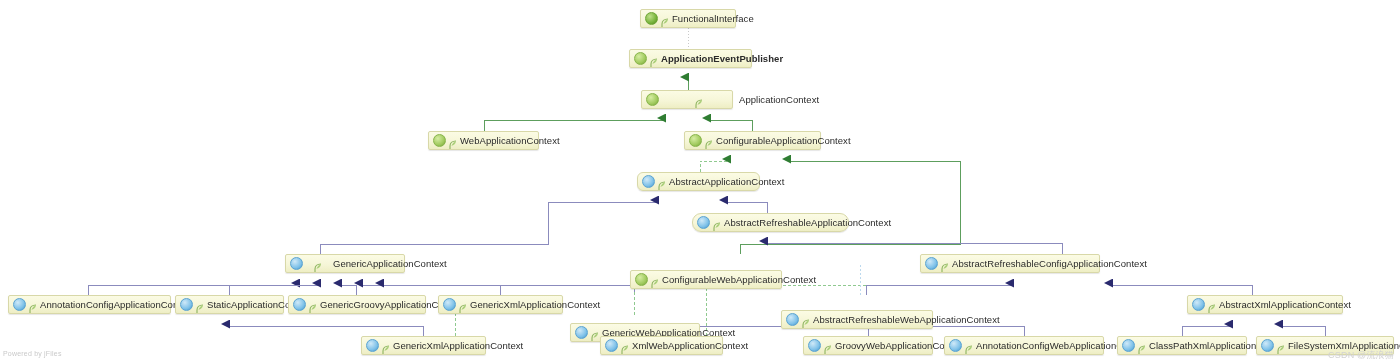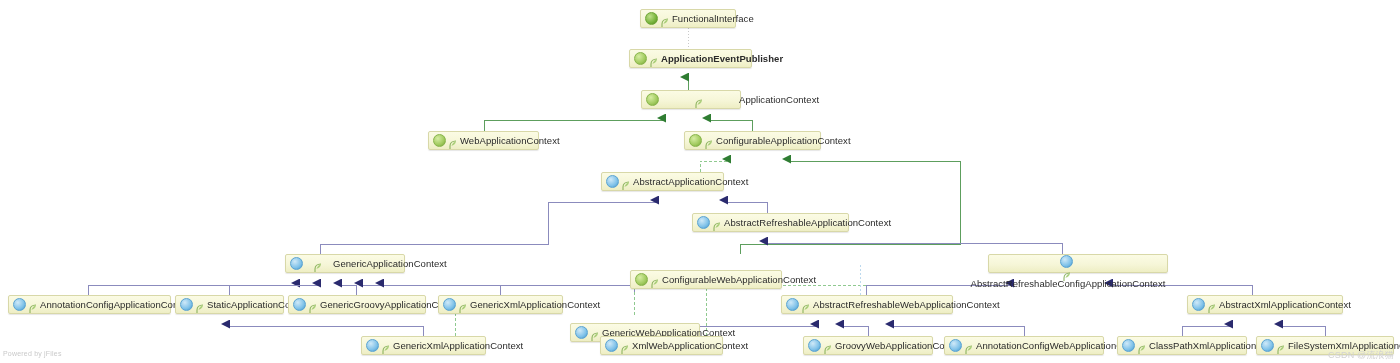--- a/index.html
+++ b/index.html
@@ -161,21 +161,21 @@
         <span class="label">FunctionalInterface</span>
       </div>
       <div class="node" style="left: 629px; top: 49px; width: 123px; font-weight: bold;">
         <span class="badge iface"></span>
         <span class="leaf"><svg width="8" height="10" viewBox="0 0 8 10" xmlns="http://www.w3.org/2000/svg">
             <path d="M7 1 C3 1 1 3.2 1 6 L1 9" stroke="#7aa84a" stroke-width="1.1" fill="none"></path>
             <path d="M7 1 C6.6 4 5 5.4 2.4 5.8 C3.4 3.4 5 1.8 7 1 Z" fill="#9ec96a"></path>
           </svg></span>
         <span class="label">ApplicationEventPublisher</span>
       </div>
-      <div class="node" style="left: 641px; top: 90px; width: 100px; gap: 33px;">
+      <div class="node" style="left: 641px; top: 90px; width: 92px; gap: 33px;">
         <span class="badge iface"></span>
         <span class="leaf"><svg width="8" height="10" viewBox="0 0 8 10" xmlns="http://www.w3.org/2000/svg">
             <path d="M7 1 C3 1 1 3.2 1 6 L1 9" stroke="#7aa84a" stroke-width="1.1" fill="none"></path>
             <path d="M7 1 C6.6 4 5 5.4 2.4 5.8 C3.4 3.4 5 1.8 7 1 Z" fill="#9ec96a"></path>
           </svg></span>
         <span class="label">ApplicationContext</span>
       </div>
       <div class="node" style="left: 428px; top: 131px; width: 111px;">
         <span class="badge iface"></span>
         <span class="leaf"><svg width="8" height="10" viewBox="0 0 8 10" xmlns="http://www.w3.org/2000/svg">
@@ -185,29 +185,29 @@
         <span class="label">WebApplicationContext</span>
       </div>
       <div class="node" style="left: 684px; top: 131px; width: 137px;">
         <span class="badge iface"></span>
         <span class="leaf"><svg width="8" height="10" viewBox="0 0 8 10" xmlns="http://www.w3.org/2000/svg">
             <path d="M7 1 C3 1 1 3.2 1 6 L1 9" stroke="#7aa84a" stroke-width="1.1" fill="none"></path>
             <path d="M7 1 C6.6 4 5 5.4 2.4 5.8 C3.4 3.4 5 1.8 7 1 Z" fill="#9ec96a"></path>
           </svg></span>
         <span class="label">ConfigurableApplicationContext</span>
       </div>
-      <div class="node" style="left: 601px; top: 172px; width: 123px;">
+      <div class="node" style="left: 637px; top: 172px; width: 123px; border-radius: 6px;">
         <span class="badge cls"></span>
         <span class="leaf"><svg width="8" height="10" viewBox="0 0 8 10" xmlns="http://www.w3.org/2000/svg">
             <path d="M7 1 C3 1 1 3.2 1 6 L1 9" stroke="#7aa84a" stroke-width="1.1" fill="none"></path>
             <path d="M7 1 C6.6 4 5 5.4 2.4 5.8 C3.4 3.4 5 1.8 7 1 Z" fill="#9ec96a"></path>
           </svg></span>
         <span class="label">AbstractApplicationContext</span>
       </div>
-      <div class="node" style="left: 692px; top: 213px; width: 157px;">
+      <div class="node" style="left: 692px; top: 213px; width: 157px; border-radius: 9px;">
         <span class="badge cls"></span>
         <span class="leaf"><svg width="8" height="10" viewBox="0 0 8 10" xmlns="http://www.w3.org/2000/svg">
             <path d="M7 1 C3 1 1 3.2 1 6 L1 9" stroke="#7aa84a" stroke-width="1.1" fill="none"></path>
             <path d="M7 1 C6.6 4 5 5.4 2.4 5.8 C3.4 3.4 5 1.8 7 1 Z" fill="#9ec96a"></path>
           </svg></span>
         <span class="label">AbstractRefreshableApplicationContext</span>
       </div>
       <div class="node" style="left: 285px; top: 254px; width: 120px; gap: 8px;">
         <span class="badge cls"></span>
         <span class="leaf"><svg width="8" height="10" viewBox="0 0 8 10" xmlns="http://www.w3.org/2000/svg">
@@ -217,21 +217,21 @@
         <span class="label">GenericApplicationContext</span>
       </div>
       <div class="node" style="left: 630px; top: 254px; width: 152px; margin-top: 16px;">
         <span class="badge iface"></span>
         <span class="leaf"><svg width="8" height="10" viewBox="0 0 8 10" xmlns="http://www.w3.org/2000/svg">
             <path d="M7 1 C3 1 1 3.2 1 6 L1 9" stroke="#7aa84a" stroke-width="1.1" fill="none"></path>
             <path d="M7 1 C6.6 4 5 5.4 2.4 5.8 C3.4 3.4 5 1.8 7 1 Z" fill="#9ec96a"></path>
           </svg></span>
         <span class="label">ConfigurableWebApplicationContext</span>
       </div>
-      <div class="node" style="left: 988px; top: 254px; width: 180px; flex-direction: column;">
+      <div class="node" style="left: 920px; top: 254px; width: 180px;">
         <span class="badge cls"></span>
         <span class="leaf"><svg width="8" height="10" viewBox="0 0 8 10" xmlns="http://www.w3.org/2000/svg">
             <path d="M7 1 C3 1 1 3.2 1 6 L1 9" stroke="#7aa84a" stroke-width="1.1" fill="none"></path>
             <path d="M7 1 C6.6 4 5 5.4 2.4 5.8 C3.4 3.4 5 1.8 7 1 Z" fill="#9ec96a"></path>
           </svg></span>
         <span class="label">AbstractRefreshableConfigApplicationContext</span>
       </div>
       <div class="node" style="left: 8px; top: 295px; width: 163px;">
         <span class="badge cls"></span>
         <span class="leaf"><svg width="8" height="10" viewBox="0 0 8 10" xmlns="http://www.w3.org/2000/svg">
@@ -265,21 +265,21 @@
         <span class="label">GenericXmlApplicationContext</span>
       </div>
       <div class="node" style="left: 570px; top: 295px; width: 130px; margin-top: 28px;">
         <span class="badge cls"></span>
         <span class="leaf"><svg width="8" height="10" viewBox="0 0 8 10" xmlns="http://www.w3.org/2000/svg">
             <path d="M7 1 C3 1 1 3.2 1 6 L1 9" stroke="#7aa84a" stroke-width="1.1" fill="none"></path>
             <path d="M7 1 C6.6 4 5 5.4 2.4 5.8 C3.4 3.4 5 1.8 7 1 Z" fill="#9ec96a"></path>
           </svg></span>
         <span class="label">GenericWebApplicationContext</span>
       </div>
-      <div class="node" style="left: 781px; top: 295px; width: 172px;">
+      <div class="node" style="left: 781px; top: 310px; width: 152px;">
         <span class="badge cls"></span>
         <span class="leaf"><svg width="8" height="10" viewBox="0 0 8 10" xmlns="http://www.w3.org/2000/svg">
             <path d="M7 1 C3 1 1 3.2 1 6 L1 9" stroke="#7aa84a" stroke-width="1.1" fill="none"></path>
             <path d="M7 1 C6.6 4 5 5.4 2.4 5.8 C3.4 3.4 5 1.8 7 1 Z" fill="#9ec96a"></path>
           </svg></span>
         <span class="label">AbstractRefreshableWebApplicationContext</span>
       </div>
       <div class="node" style="left: 1187px; top: 295px; width: 156px;">
         <span class="badge cls"></span>
         <span class="leaf"><svg width="8" height="10" viewBox="0 0 8 10" xmlns="http://www.w3.org/2000/svg">

